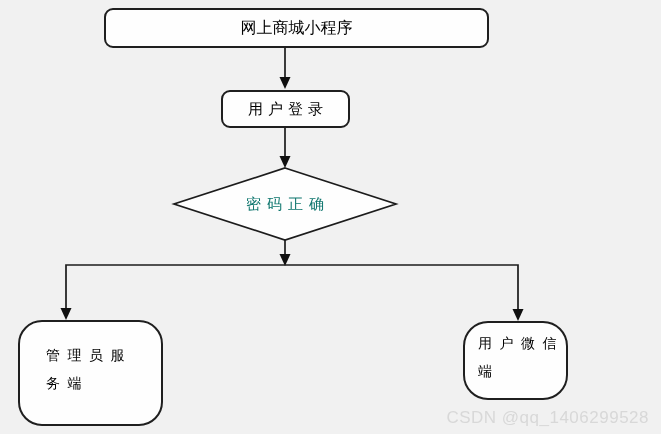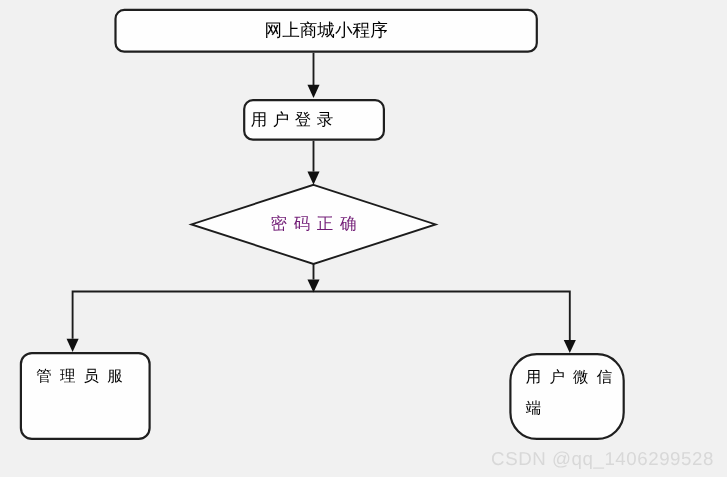--- a/index.html
+++ b/index.html
@@ -30,40 +30,40 @@
     left: 104px; top: 8px;
     width: 381px; height: 36px;
     border-radius: 9px;
     display: flex; align-items: center; justify-content: center;
     font-size: 16px;
   }
   .node-login {
     left: 221px; top: 90px;
     width: 125px; height: 34px;
     border-radius: 9px;
-    display: flex; align-items: center; justify-content: flex-start;
+    display: flex; align-items: center; justify-content: center;
     font-size: 15px;
     letter-spacing: 5px;
     text-indent: 5px;
   }
   .decision-label {
     position: absolute;
     left: 285px; top: 204px;
     transform: translate(-50%, -50%);
     font-size: 15px;
     letter-spacing: 6px;
     text-indent: 6px;
     white-space: nowrap;
-    color: #701a75;
+    color: #0f766e;
   }
   .node-admin {
     left: 18px; top: 320px;
     width: 115px; height: 76px;
-    border-radius: 11px;
-    padding: 0;
+    border-radius: 24px;
+    padding: 13px;
     font-size: 14px;
   }
   .node-wechat {
     left: 463px; top: 321px;
     width: 101px; height: 75px;
     border-radius: 25px;
     font-size: 14px;
   }
   .node-lines {
     padding: 7px 6px 0 13px;
@@ -112,20 +112,21 @@
 
   <div class="node node-login">
     <span>用户登录</span>
   </div>
 
   <div class="decision-label">密码正确</div>
 
   <div class="node node-admin">
     <div class="node-lines">
       <div>管 理 员 服</div>
+      <div>务 端</div>
     </div>
   </div>
 
   <div class="node node-wechat">
     <div class="node-lines">
       <div>用 户 微 信</div>
       <div>端</div>
     </div>
   </div>
 

